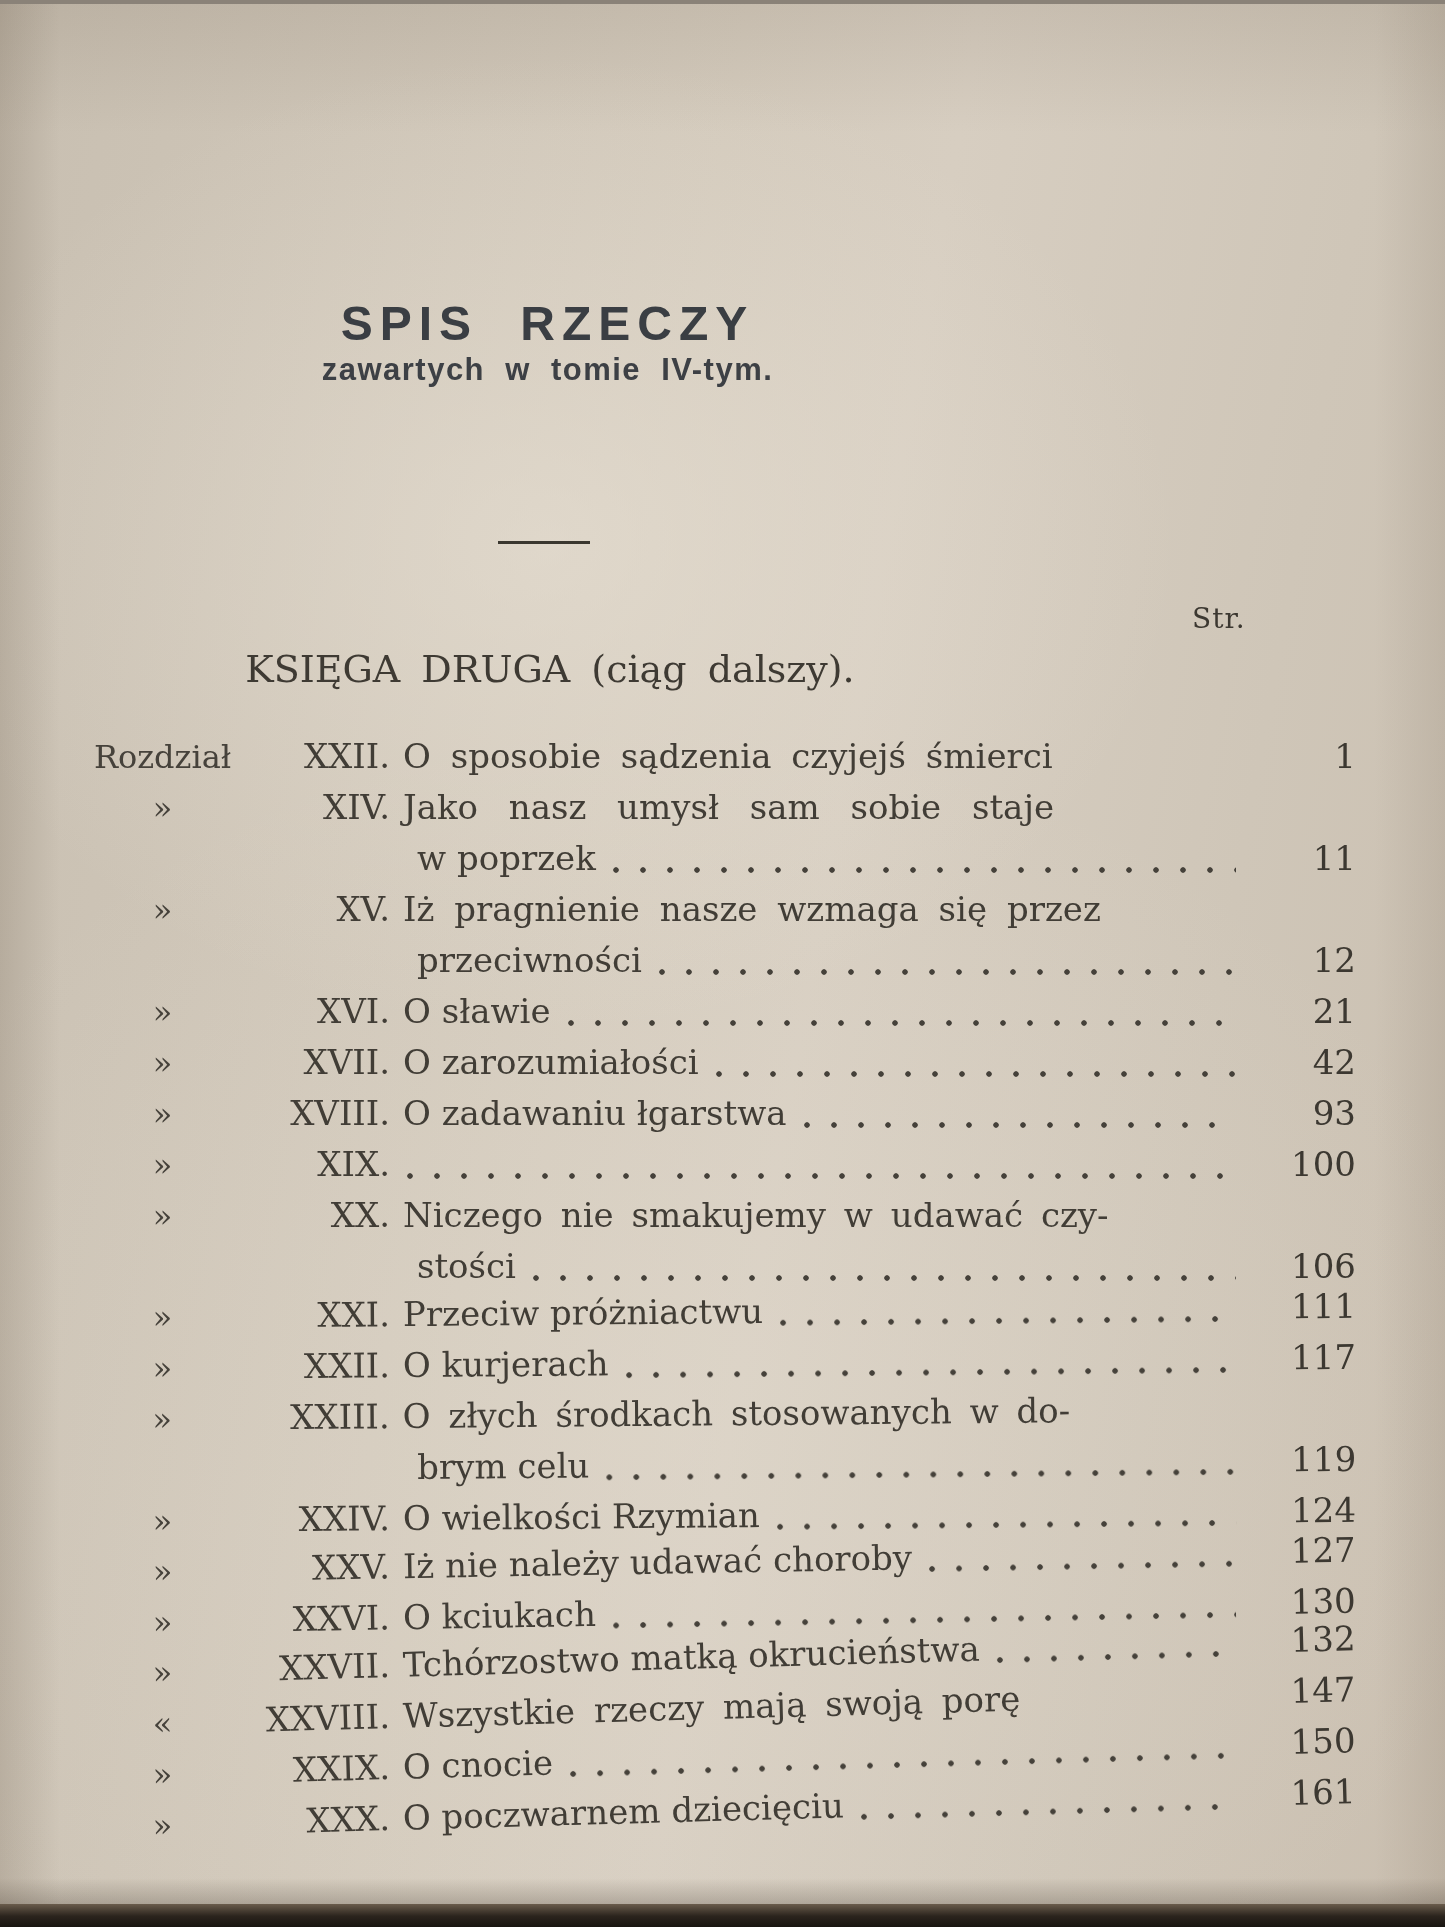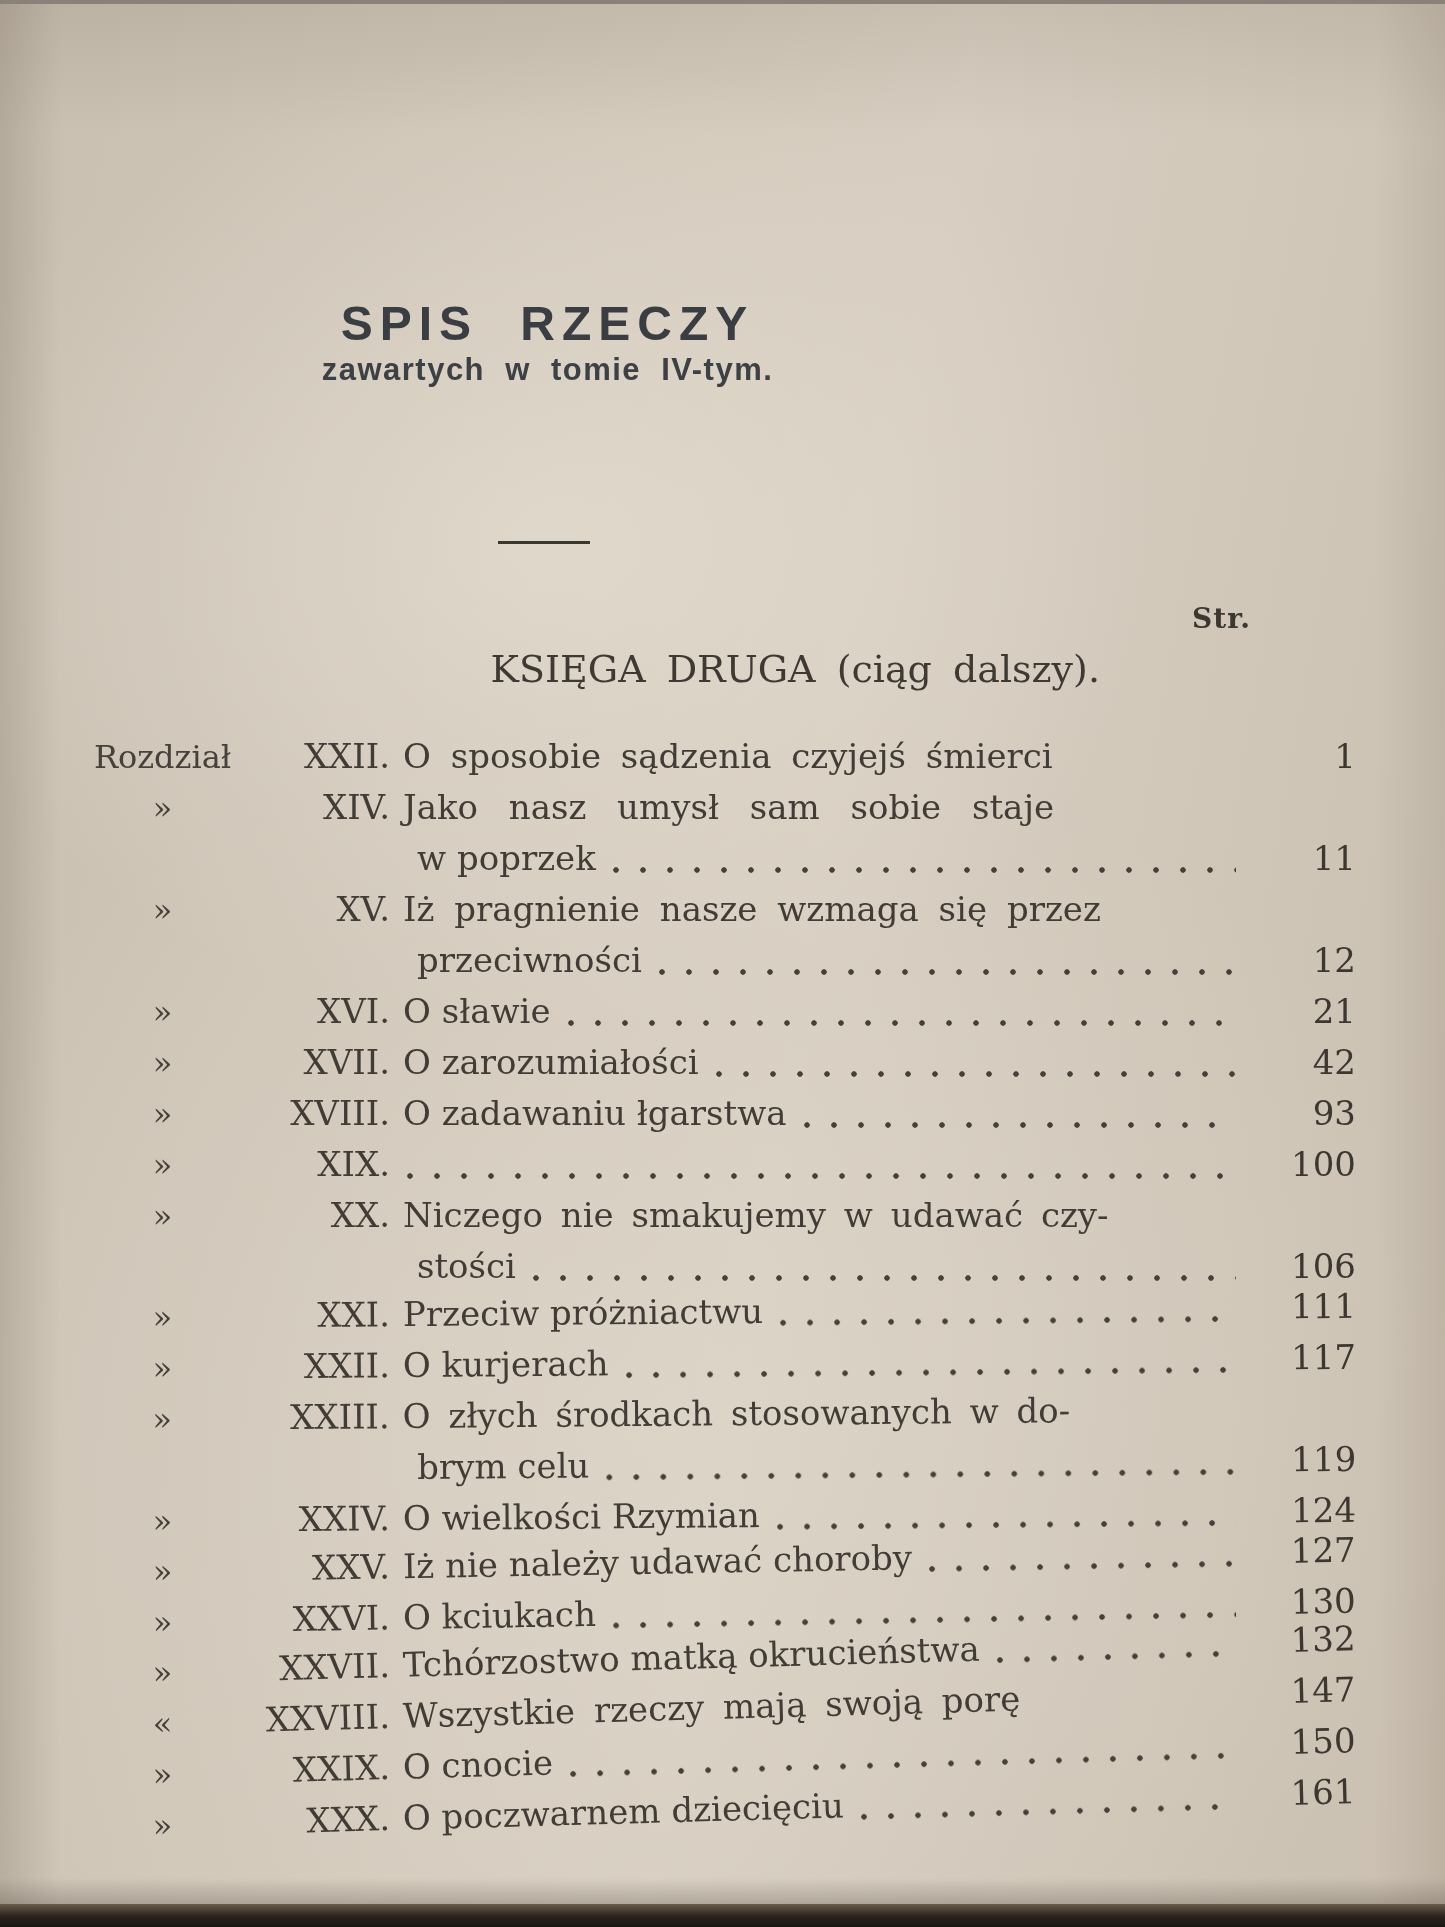--- a/index.html
+++ b/index.html
@@ -36,24 +36,24 @@
     font-family:"Liberation Sans","DejaVu Sans",sans-serif;
     font-weight:700;font-size:31px;letter-spacing:1.5px;word-spacing:10px;
     color:#3d4045;
   }
   .divider{
     position:absolute;left:498px;top:537px;width:92px;height:0;
     border-top:3px solid #3a372f;
   }
   .str-label{
     position:absolute;left:1192px;top:598px;width:120px;
-    font-weight:700;font-size:28px;letter-spacing:1px;color:#3c3831;
+    font-weight:400;font-size:28px;letter-spacing:1px;color:#3c3831;
   }
   .section-heading{
-    position:absolute;left:0;top:643px;width:1100px;text-align:right;
+    position:absolute;left:0;top:643px;width:1100px;text-align:center;
     font-size:38px;word-spacing:9px;color:#3e3a33;
   }
 
   .toc{position:absolute;left:70px;top:727px;width:1286px;}
   .toc-row{transform-origin:0 50%;}
   .toc-row:nth-child(n+9){transform:rotate(-0.5deg);}
   .toc-row:nth-child(n+13){transform:rotate(-1.0deg);}
   .toc-row:nth-child(n+15){transform:rotate(-1.6deg);}
   .line{display:flex;align-items:baseline;font-size:34px;line-height:51px;height:51px;}
   .marker{flex:0 0 185px;text-align:center;font-size:32px;color:#46423b;}

